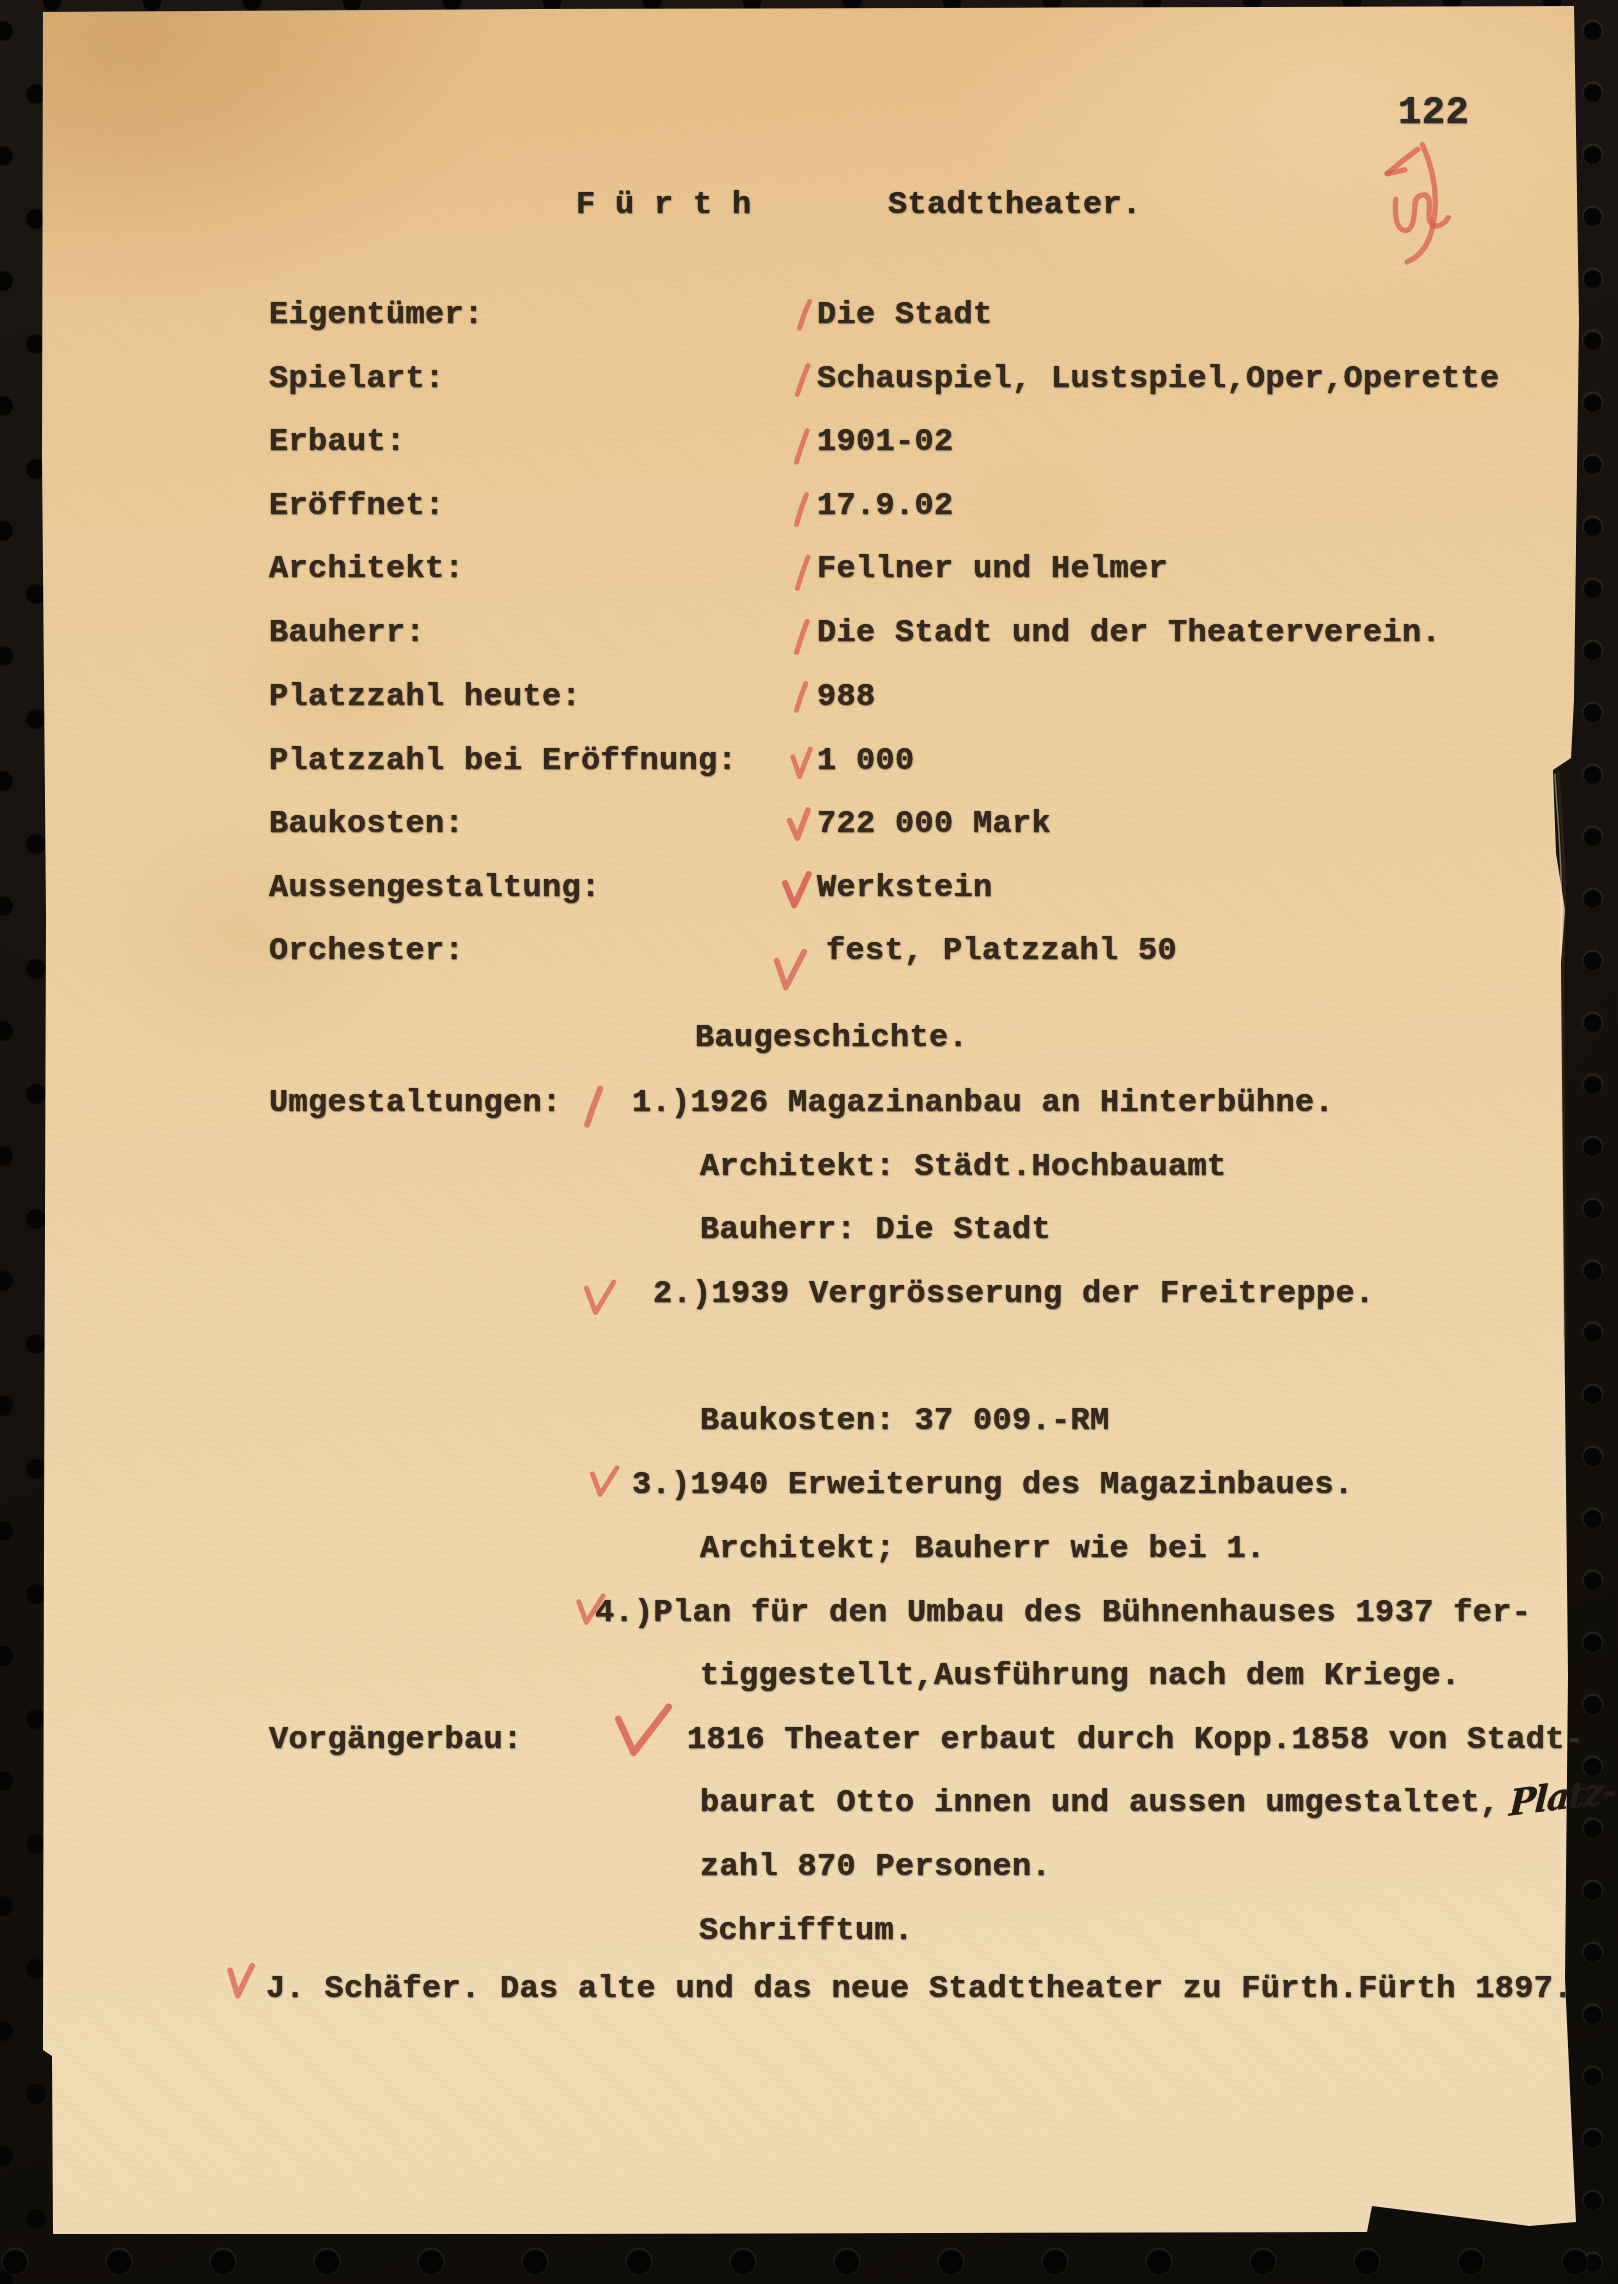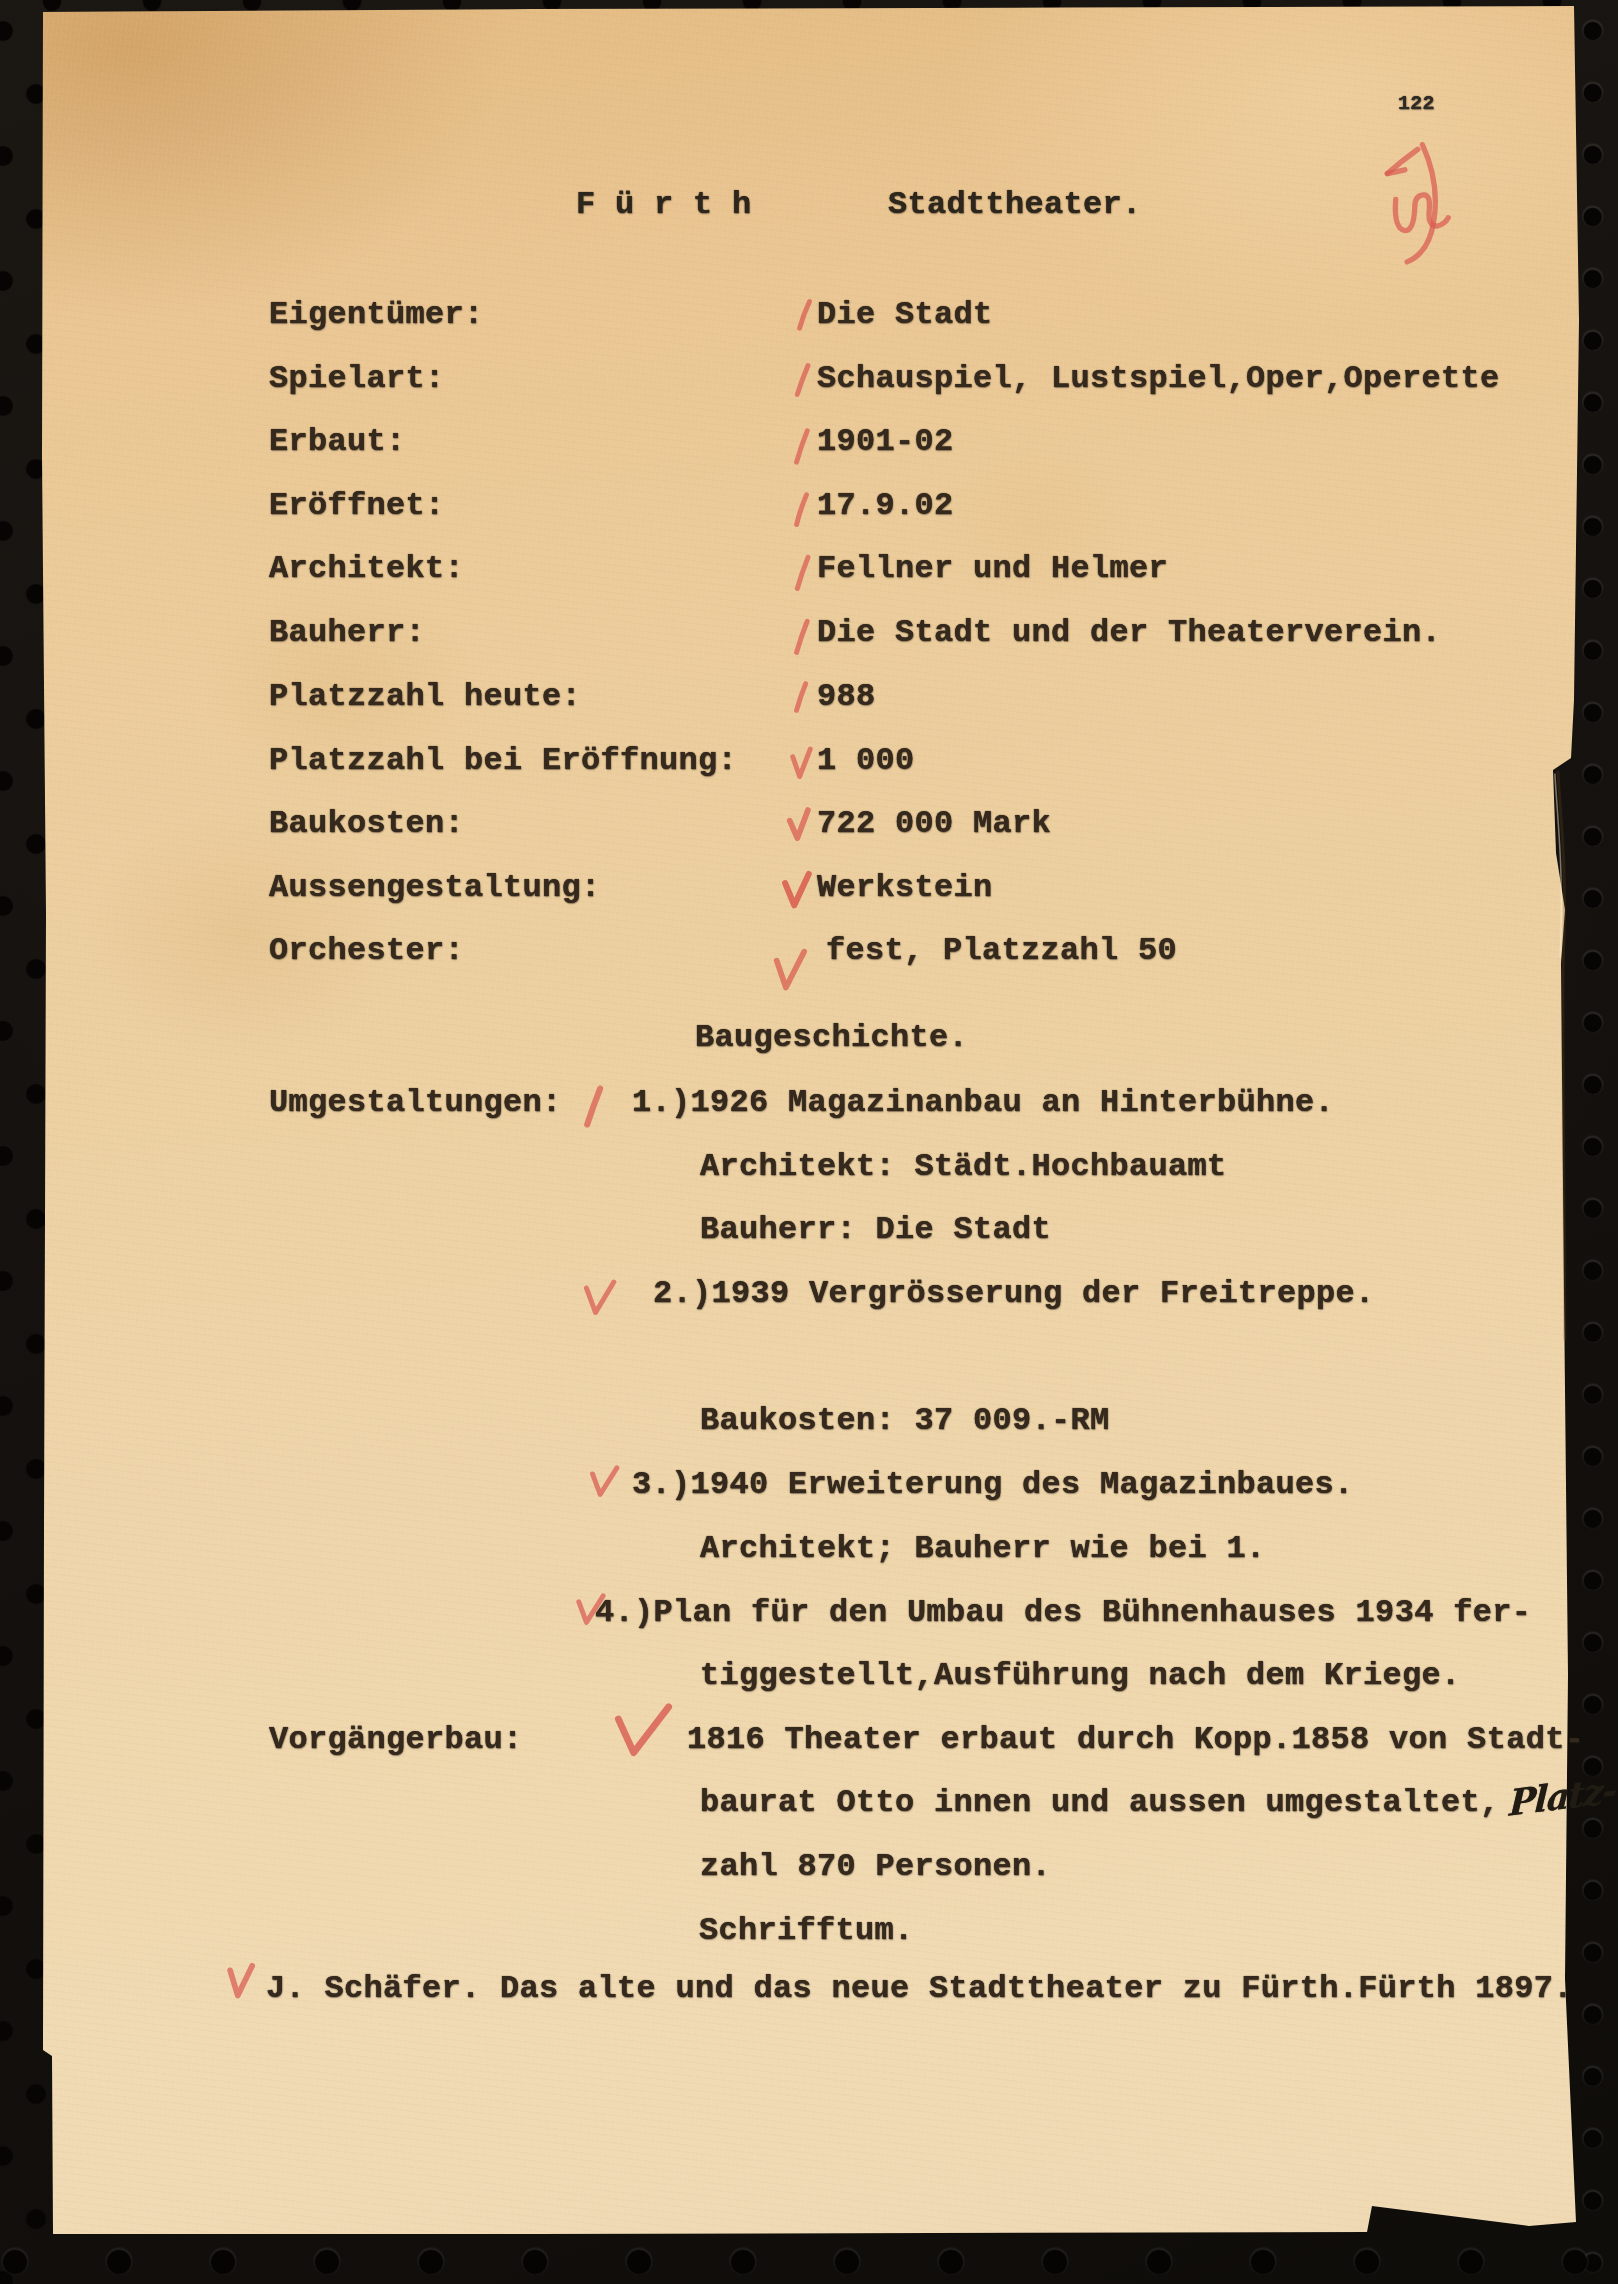--- a/index.html
+++ b/index.html
@@ -64,21 +64,21 @@
       repeating-linear-gradient(97deg, rgba(255,243,215,.05) 0 0.8px, transparent 0.8px 4.6px);
   }
   
   .type{
     position:absolute; white-space:pre; line-height:1;
     font:700 32px/1 "Liberation Mono","DejaVu Sans Mono",monospace;
     color:#34291c;
     text-shadow:0 0 0.8px rgba(52,41,28,.95), 0.5px 0.7px 1.4px rgba(52,41,28,.5), -0.5px -0.2px 1.2px rgba(52,41,28,.3);
     letter-spacing:0.3px;
   }
-  .pagenum{font-size:20px; color:#2e2a24;}
+  .pagenum{font-size:39px; color:#2e2a24;}
   .title{color:#2d261c;}
   .hand{
     position:absolute; white-space:pre;
     font:italic 700 36px/1 "DejaVu Serif","Liberation Serif",serif;
     color:#211c13; transform:rotate(-7deg) skewX(-10deg); letter-spacing:-1.5px;
     text-shadow:0 0 0.8px rgba(30,25,15,.8);
   }
   .marks{position:absolute; left:0; top:0; pointer-events:none;}
 </style>
 </head>
@@ -123,21 +123,21 @@
   <div class="type" style="left:695px; top:1022px">Baugeschichte.</div>
 
   <div class="type" style="left:269px; top:1087px">Umgestaltungen:</div>
   <div class="type" style="left:632px; top:1087px">1.)1926 Magazinanbau an Hinterbühne.</div>
   <div class="type" style="left:700px; top:1151px">Architekt: Städt.Hochbauamt</div>
   <div class="type" style="left:700px; top:1214px">Bauherr: Die Stadt</div>
   <div class="type" style="left:653px; top:1278px">2.)1939 Vergrösserung der Freitreppe.</div>
   <div class="type" style="left:700px; top:1405px">Baukosten: 37 009.-RM</div>
   <div class="type" style="left:632px; top:1469px">3.)1940 Erweiterung des Magazinbaues.</div>
   <div class="type" style="left:700px; top:1533px">Architekt; Bauherr wie bei 1.</div>
-  <div class="type" style="left:595px; top:1597px">4.)Plan für den Umbau des Bühnenhauses 1934 fer-</div>
+  <div class="type" style="left:595px; top:1597px">4.)Plan für den Umbau des Bühnenhauses 1937 fer-</div>
   <div class="type" style="left:700px; top:1660px">tiggestellt,Ausführung nach dem Kriege.</div>
 
   <div class="type" style="left:269px; top:1724px">Vorgängerbau:</div>
   <div class="type" style="left:687px; top:1724px">1816 Theater erbaut durch Kopp.1858 von Stadt-</div>
   <div class="type" style="left:700px; top:1787px">baurat Otto innen und aussen umgestaltet,</div>
   <div class="hand" style="left:1509px; top:1778px">Platz-</div>
   <div class="type" style="left:700px; top:1851px">zahl 870 Personen.</div>
 
   <div class="type" style="left:699px; top:1915px">Schrifftum.</div>
   <div class="type" style="left:266px; top:1973px">J. Schäfer. Das alte und das neue Stadttheater zu Fürth.Fürth 1897.</div>

